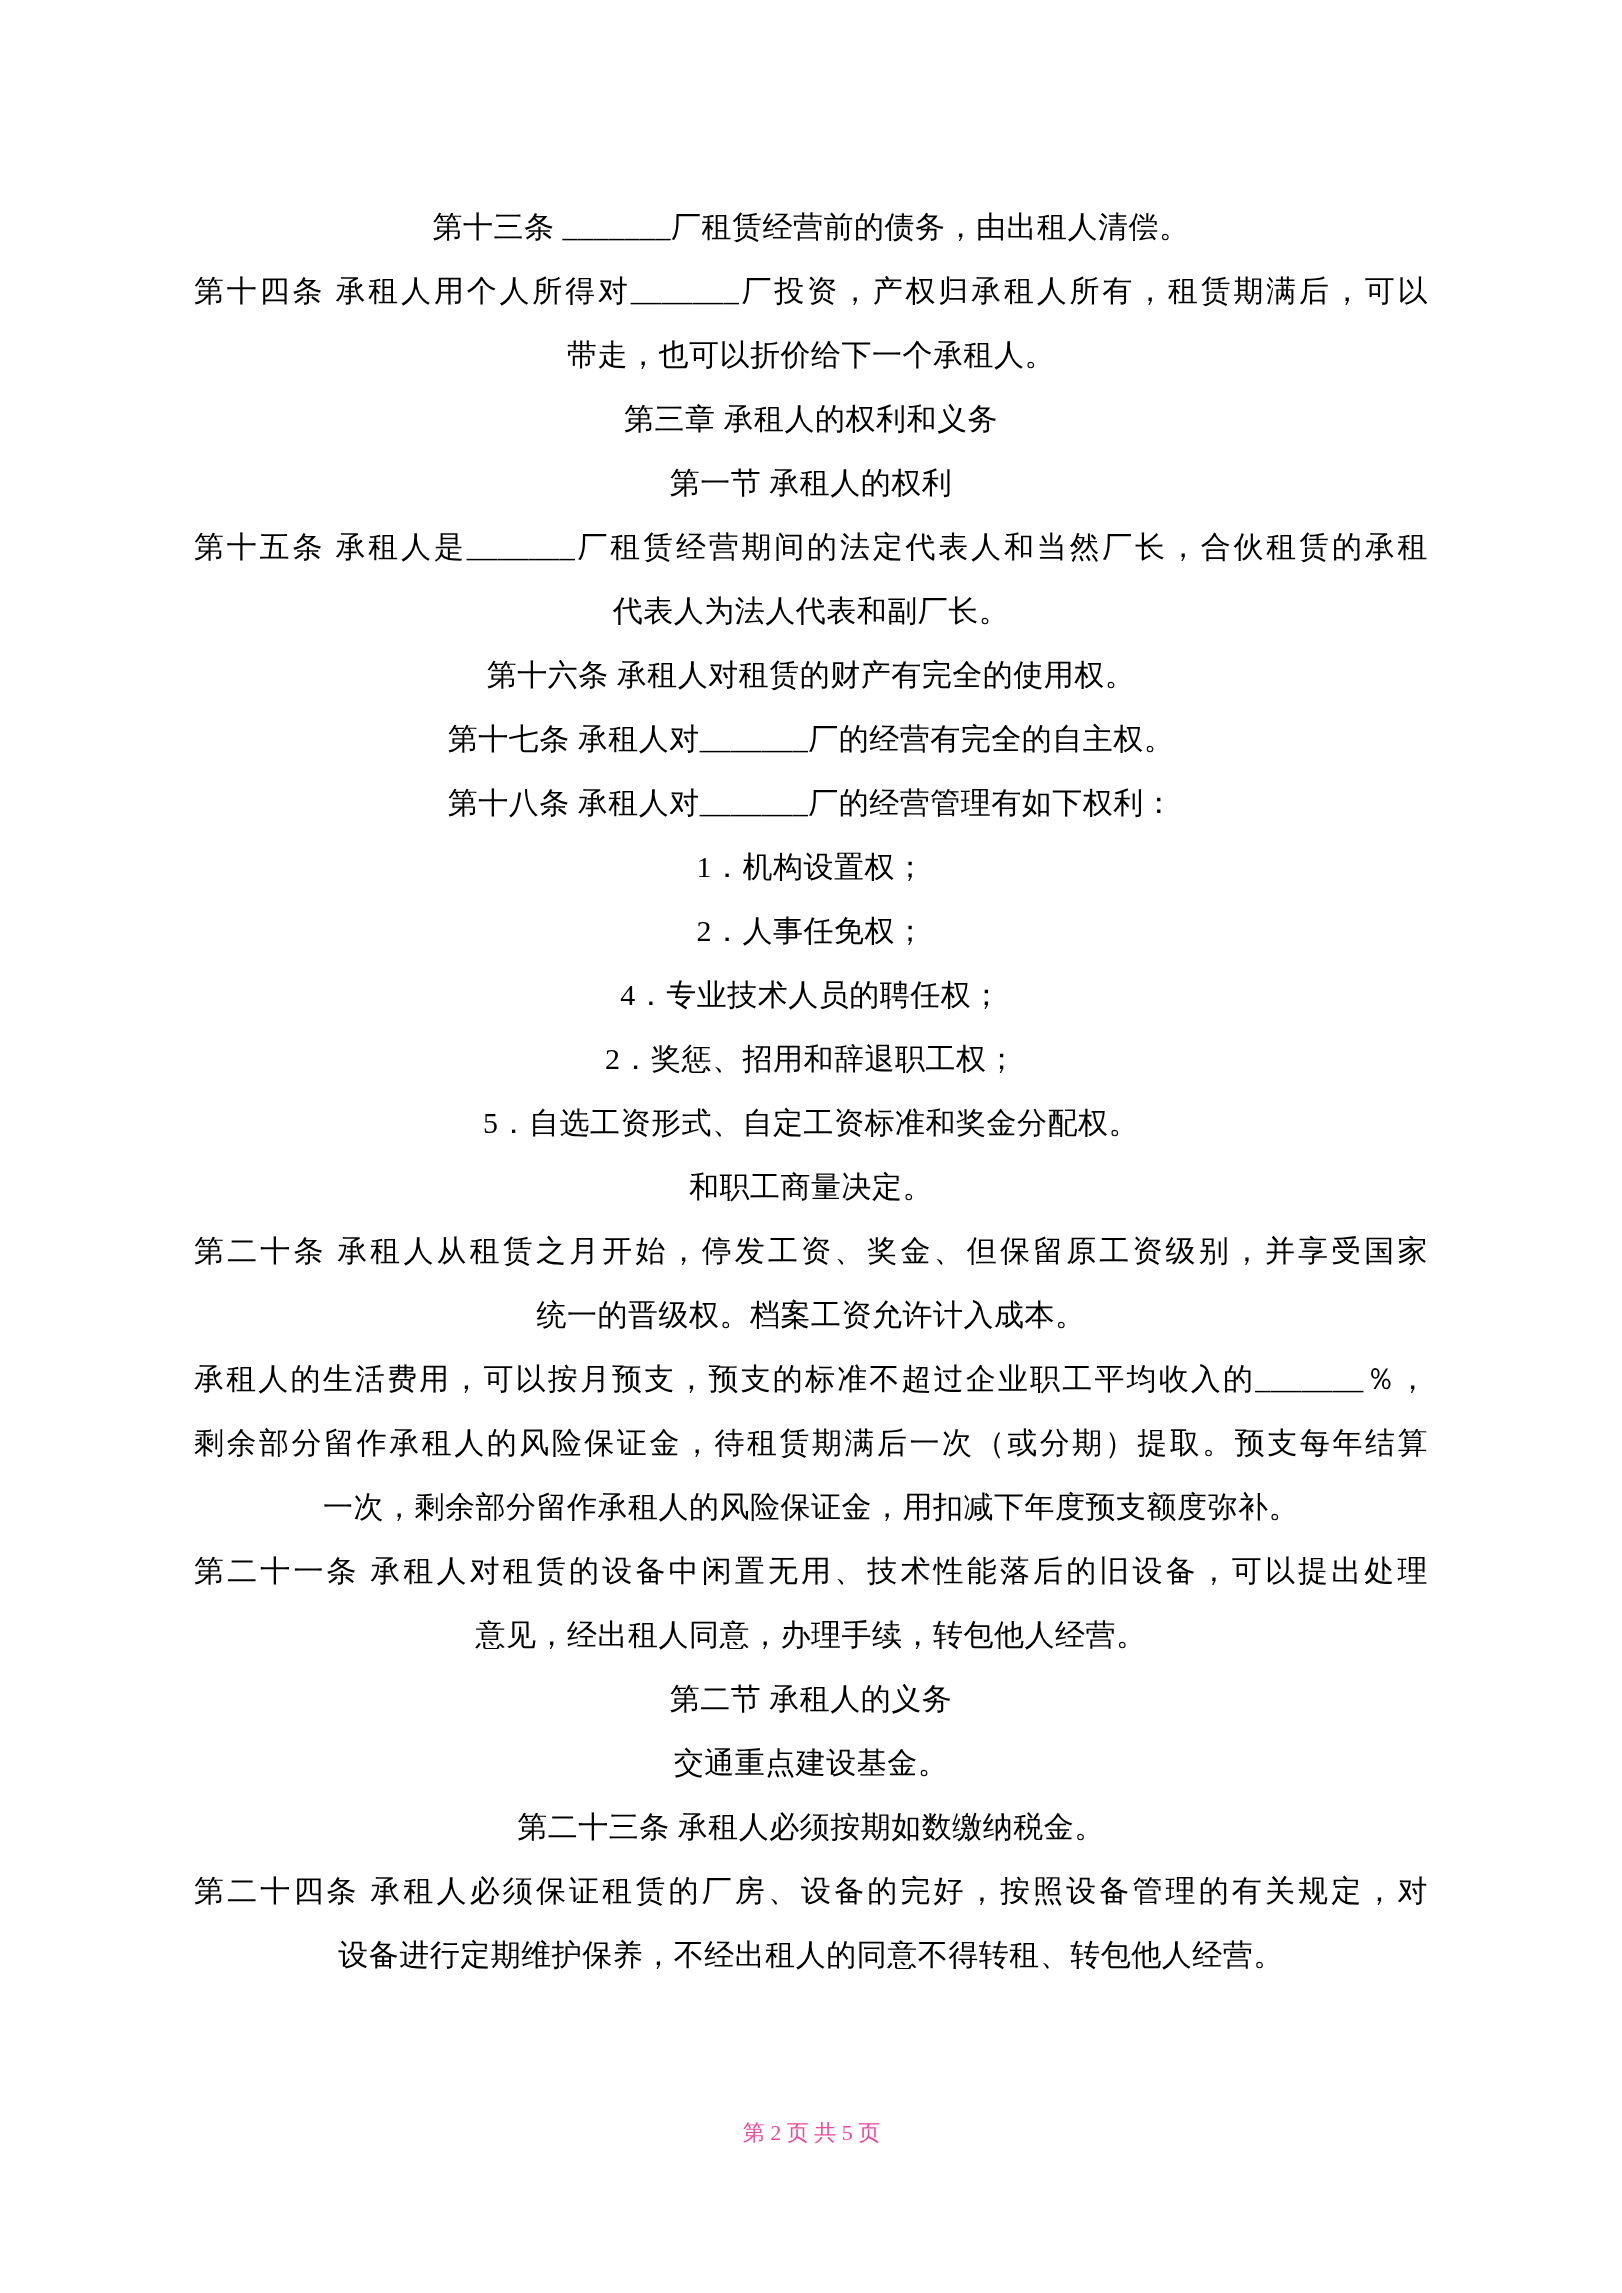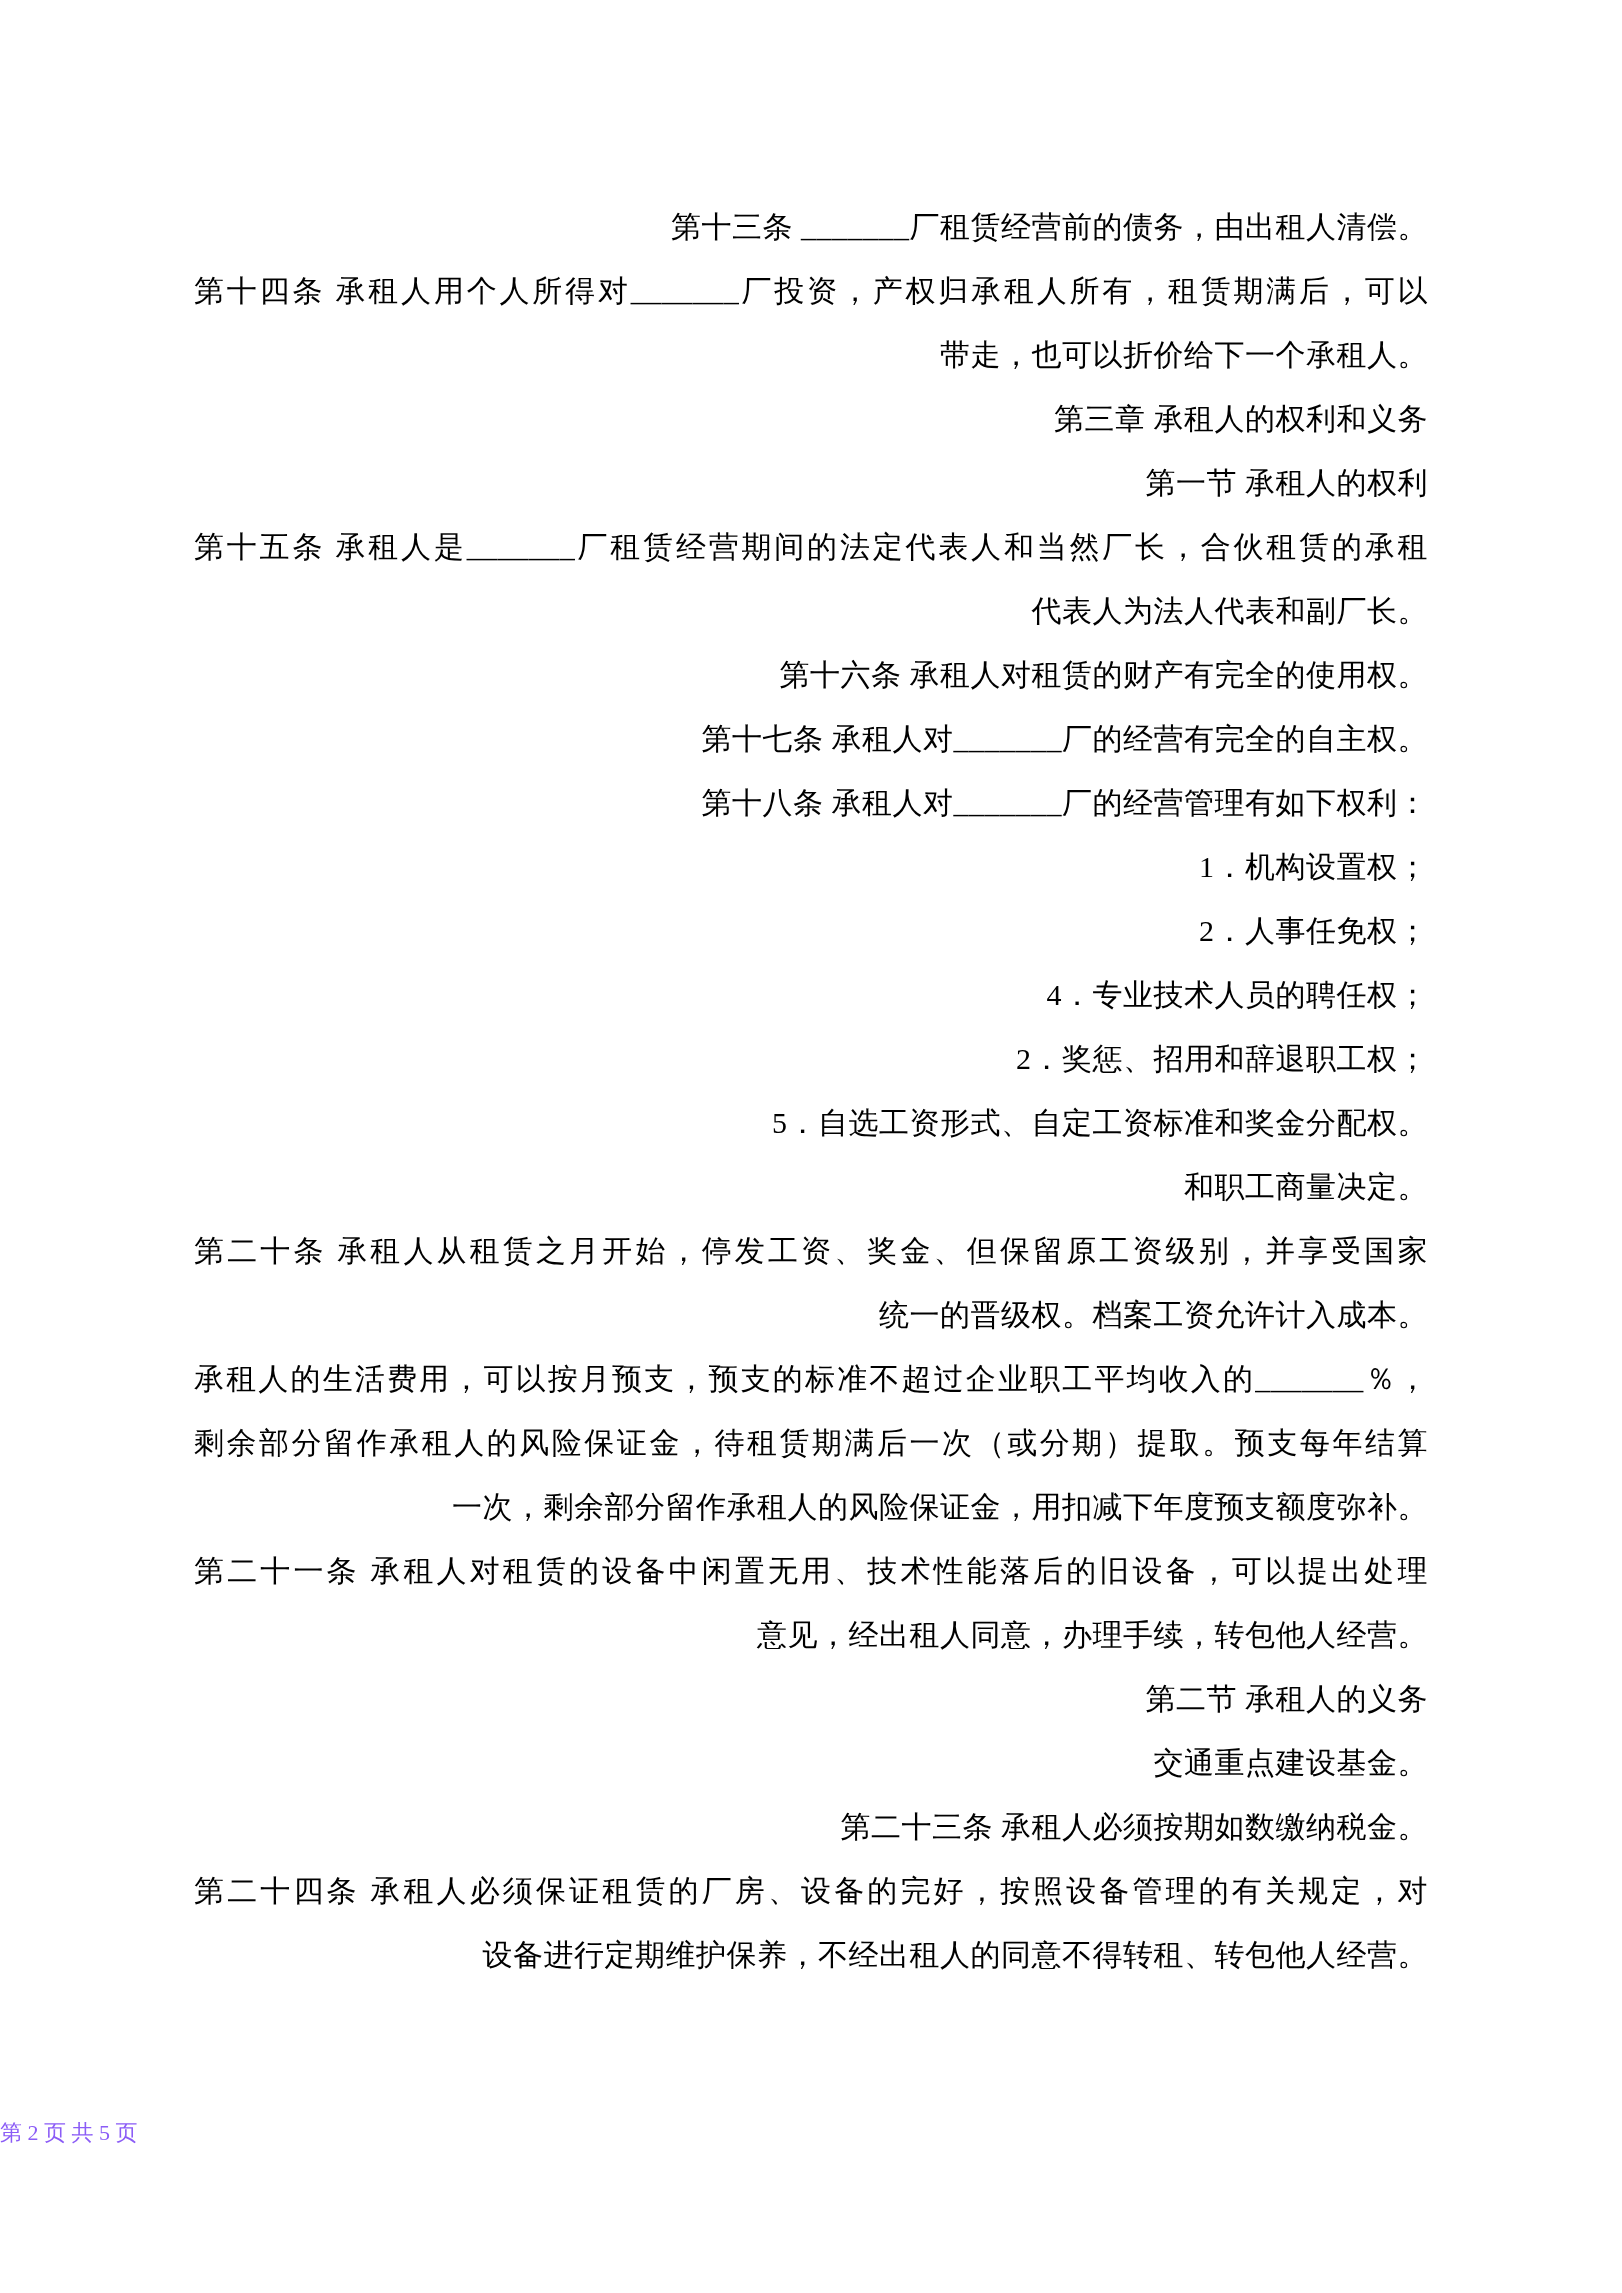--- a/index.html
+++ b/index.html
@@ -20,37 +20,37 @@
     position: absolute;
     left: 194px;
     top: 195px;
     width: 1234px;
   }
   .line {
     font-size: 30px;
     line-height: 64px;
     height: 64px;
     white-space: pre-wrap;
-    text-align: right;
+    text-align: center;
     letter-spacing: 0.5px;
   }
   .line.justify {
     text-align: justify;
     text-align-last: justify;
     text-justify: inter-ideograph;
   }
   .footer {
     position: absolute;
     left: 0;
     top: 2115px;
     width: 100%;
-    text-align: left;
+    text-align: center;
     font-size: 22px;
     line-height: 36px;
-    color: #8b5cf6;
+    color: #ec4899;
   }
 </style>
 </head>
 <body>
 
 <div class="page">
   <div class="content" id="contract-content">
       <div class="line">第十三条 _______厂租赁经营前的债务，由出租人清偿。</div>
       <div class="line justify">第十四条 承租人用个人所得对_______厂投资，产权归承租人所有，租赁期满后，可以</div>
       <div class="line">带走，也可以折价给下一个承租人。</div>

